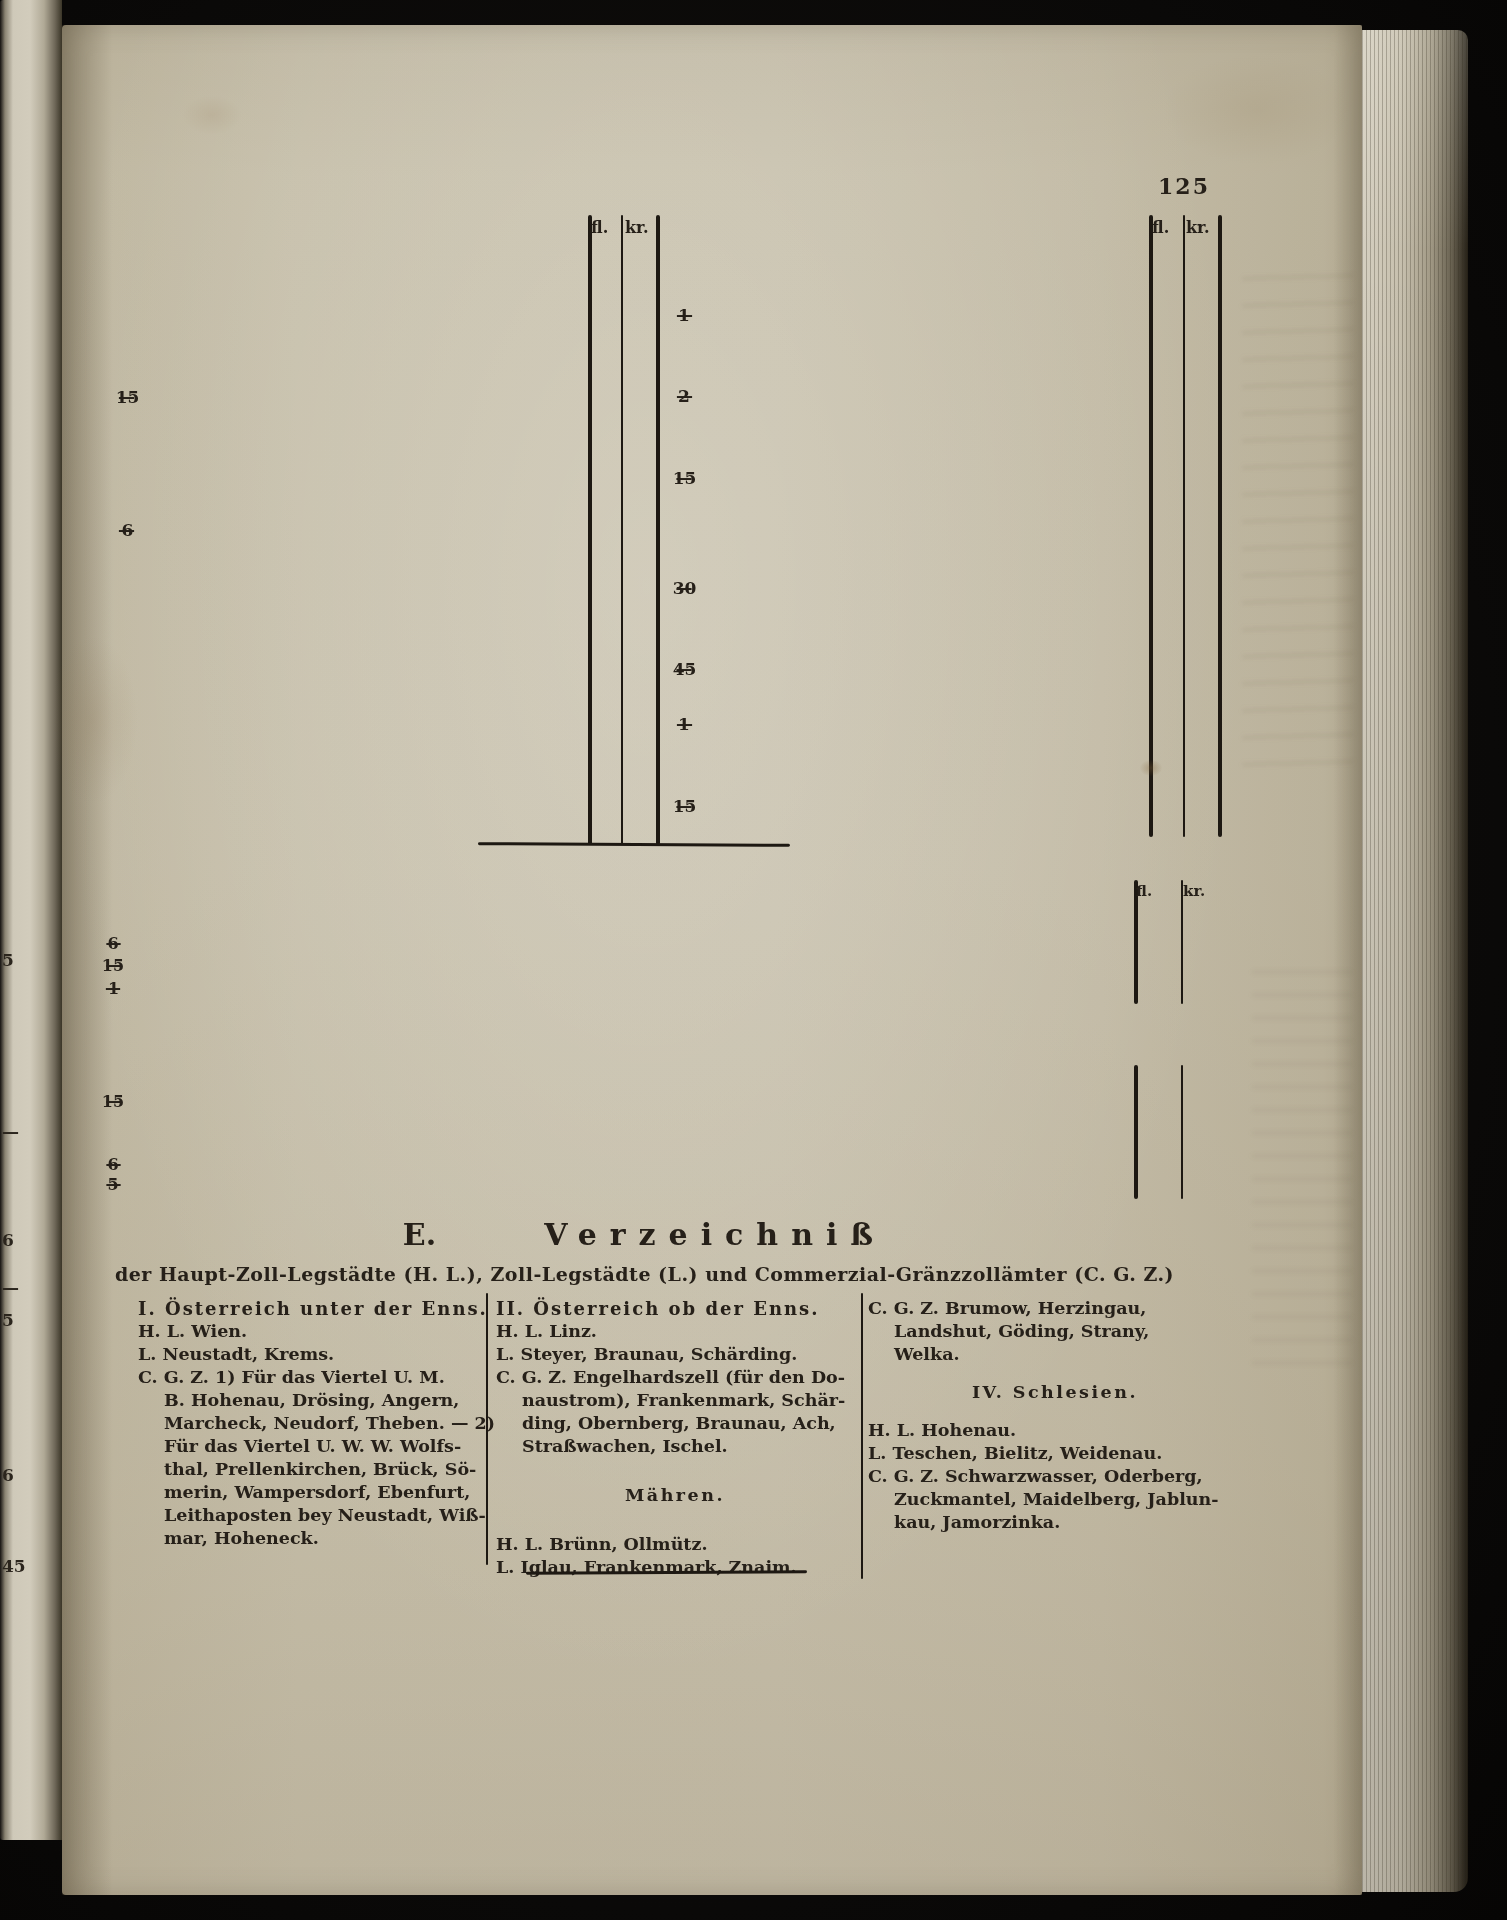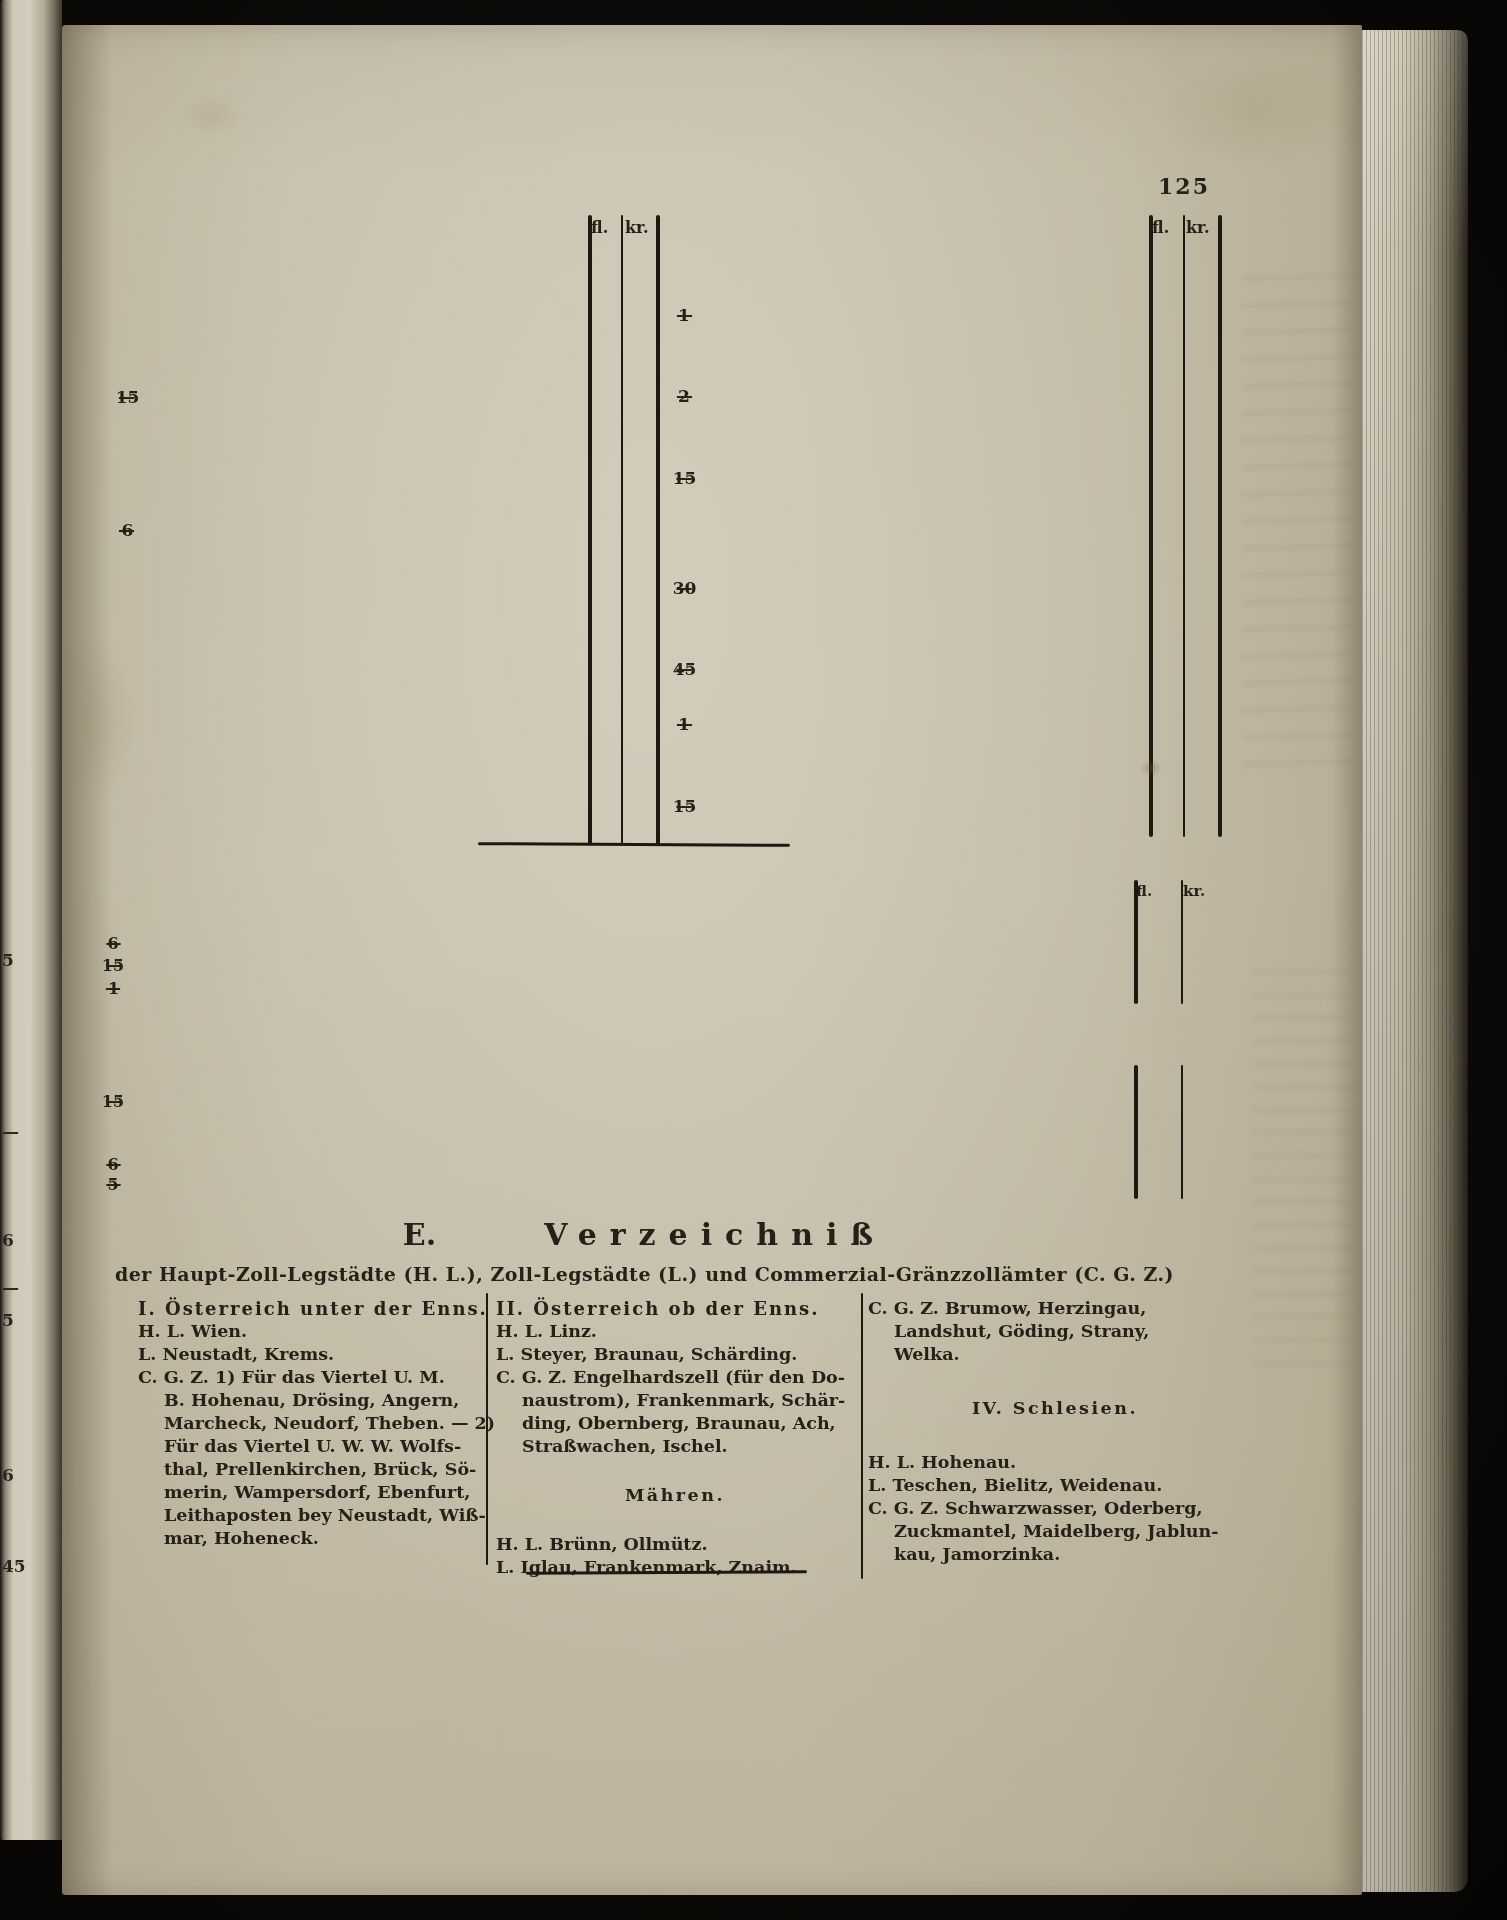--- a/index.html
+++ b/index.html
@@ -74,21 +74,21 @@
   .vz-head span{position:static;}
   .vz-title{letter-spacing:13px;margin-left:44px;}
   .vz-sub{left:0;top:1238px;width:1165px;text-align:center;font-size:19px;font-weight:bold;letter-spacing:.5px;}
 
   .vz-col{top:1272px;font-weight:bold;font-size:17.5px;line-height:23px;}
   .vz-col .vline{position:relative;white-space:pre;overflow:hidden;}
   .vz-col .vline.i{padding-left:26px;}
   .vz-col .vline.c{text-align:center;letter-spacing:2.5px;}
   .vz-col .vline.head{letter-spacing:2px;font-size:18px;}
   .vz-col .vline.gap{margin-top:26px;}
-  .vz-col .vline.gap2{margin-top:31px;}
+  .vz-col .vline.gap2{margin-top:15px;}
   .c1{left:28px;width:392px;margin-left:48px;}
   .c2{left:434px;width:358px;}
   .c3{left:806px;width:374px;}
 
   
   .ghost{pointer-events:none;}
   .g1{left:1180px;top:240px;width:112px;height:500px;
       background:repeating-linear-gradient(0deg, rgba(92,76,54,.08) 0 4px, rgba(0,0,0,0) 4px 27px);
       filter:blur(2px);transform:skewY(-1.5deg);}
   .g2{left:1190px;top:940px;width:100px;height:400px;

